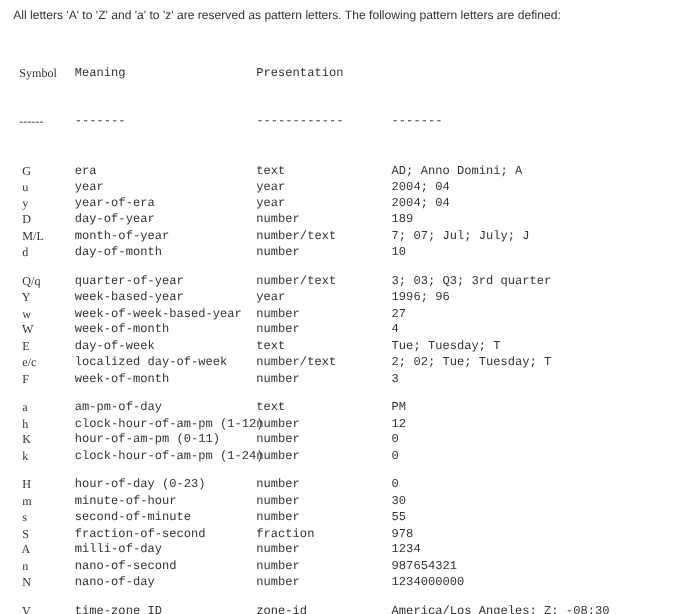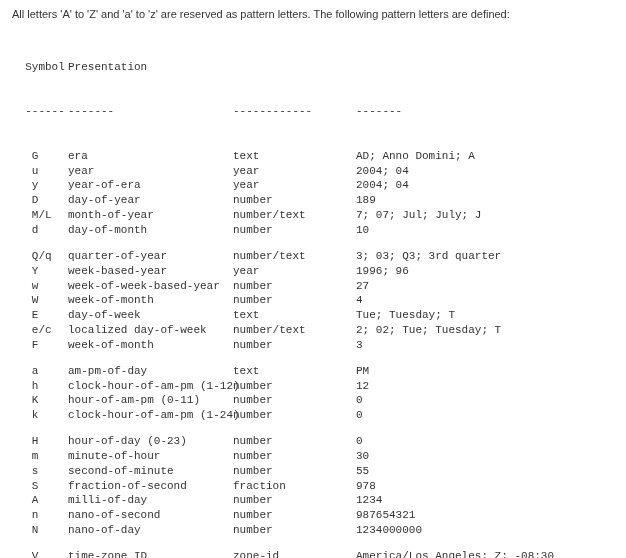--- a/index.html
+++ b/index.html
@@ -16,35 +16,36 @@
       font-size: 11px;
       color: #333;
       margin-bottom: 10px;
     }
     .table {
       white-space: pre;
       line-height: 1.35;
       color: #333;
     }
     .row { display: flex; }
-    .col-symbol { width: 56px; flex-shrink: 0; }
+    .col-symbol { width: 56px; flex-shrink: 0; font-family: Liberation Serif, serif; }
     .col-meaning { width: 165px; flex-shrink: 0; }
     .col-presentation { width: 123px; flex-shrink: 0; }
     .col-examples { flex: 1; }
     .dashes { letter-spacing: 0; }
     .group-gap { height: 11px; }
   </style>
 </head>
 <body>
 
 <div class="intro">All letters 'A' to 'Z' and 'a' to 'z' are reserved as pattern letters. The following pattern letters are defined:</div>
 
 <div class="table">
   <div class="row">
     <span class="col-symbol">  <span>Symbol</span></span>
+    <span class="col-meaning"><span>Meaning</span></span>
     <span class="col-presentation"><span>Presentation</span></span>
   </div>
   <div class="row dashes">
     <span class="col-symbol">  <span>------</span></span>
     <span class="col-meaning"><span>-------</span></span>
     <span class="col-presentation"><span>------------</span></span>
     <span class="col-examples"><span>-------</span></span>
   </div>
   <div id="groups-container"><div class="row"><span class="col-symbol">   G</span><span class="col-meaning">era</span><span class="col-presentation">text</span><span class="col-examples">AD; Anno Domini; A</span></div><div class="row"><span class="col-symbol">   u</span><span class="col-meaning">year</span><span class="col-presentation">year</span><span class="col-examples">2004; 04</span></div><div class="row"><span class="col-symbol">   y</span><span class="col-meaning">year-of-era</span><span class="col-presentation">year</span><span class="col-examples">2004; 04</span></div><div class="row"><span class="col-symbol">   D</span><span class="col-meaning">day-of-year</span><span class="col-presentation">number</span><span class="col-examples">189</span></div><div class="row"><span class="col-symbol">   M/L</span><span class="col-meaning">month-of-year</span><span class="col-presentation">number/text</span><span class="col-examples">7; 07; Jul; July; J</span></div><div class="row"><span class="col-symbol">   d</span><span class="col-meaning">day-of-month</span><span class="col-presentation">number</span><span class="col-examples">10</span></div><div class="group-gap"></div><div class="row"><span class="col-symbol">   Q/q</span><span class="col-meaning">quarter-of-year</span><span class="col-presentation">number/text</span><span class="col-examples">3; 03; Q3; 3rd quarter</span></div><div class="row"><span class="col-symbol">   Y</span><span class="col-meaning">week-based-year</span><span class="col-presentation">year</span><span class="col-examples">1996; 96</span></div><div class="row"><span class="col-symbol">   w</span><span class="col-meaning">week-of-week-based-year</span><span class="col-presentation">number</span><span class="col-examples">27</span></div><div class="row"><span class="col-symbol">   W</span><span class="col-meaning">week-of-month</span><span class="col-presentation">number</span><span class="col-examples">4</span></div><div class="row"><span class="col-symbol">   E</span><span class="col-meaning">day-of-week</span><span class="col-presentation">text</span><span class="col-examples">Tue; Tuesday; T</span></div><div class="row"><span class="col-symbol">   e/c</span><span class="col-meaning">localized day-of-week</span><span class="col-presentation">number/text</span><span class="col-examples">2; 02; Tue; Tuesday; T</span></div><div class="row"><span class="col-symbol">   F</span><span class="col-meaning">week-of-month</span><span class="col-presentation">number</span><span class="col-examples">3</span></div><div class="group-gap"></div><div class="row"><span class="col-symbol">   a</span><span class="col-meaning">am-pm-of-day</span><span class="col-presentation">text</span><span class="col-examples">PM</span></div><div class="row"><span class="col-symbol">   h</span><span class="col-meaning">clock-hour-of-am-pm (1-12)</span><span class="col-presentation">number</span><span class="col-examples">12</span></div><div class="row"><span class="col-symbol">   K</span><span class="col-meaning">hour-of-am-pm (0-11)</span><span class="col-presentation">number</span><span class="col-examples">0</span></div><div class="row"><span class="col-symbol">   k</span><span class="col-meaning">clock-hour-of-am-pm (1-24)</span><span class="col-presentation">number</span><span class="col-examples">0</span></div><div class="group-gap"></div><div class="row"><span class="col-symbol">   H</span><span class="col-meaning">hour-of-day (0-23)</span><span class="col-presentation">number</span><span class="col-examples">0</span></div><div class="row"><span class="col-symbol">   m</span><span class="col-meaning">minute-of-hour</span><span class="col-presentation">number</span><span class="col-examples">30</span></div><div class="row"><span class="col-symbol">   s</span><span class="col-meaning">second-of-minute</span><span class="col-presentation">number</span><span class="col-examples">55</span></div><div class="row"><span class="col-symbol">   S</span><span class="col-meaning">fraction-of-second</span><span class="col-presentation">fraction</span><span class="col-examples">978</span></div><div class="row"><span class="col-symbol">   A</span><span class="col-meaning">milli-of-day</span><span class="col-presentation">number</span><span class="col-examples">1234</span></div><div class="row"><span class="col-symbol">   n</span><span class="col-meaning">nano-of-second</span><span class="col-presentation">number</span><span class="col-examples">987654321</span></div><div class="row"><span class="col-symbol">   N</span><span class="col-meaning">nano-of-day</span><span class="col-presentation">number</span><span class="col-examples">1234000000</span></div><div class="group-gap"></div><div class="row"><span class="col-symbol">   V</span><span class="col-meaning">time-zone ID</span><span class="col-presentation">zone-id</span><span class="col-examples">America/Los_Angeles; Z; -08:30</span></div></div>
 </div>

